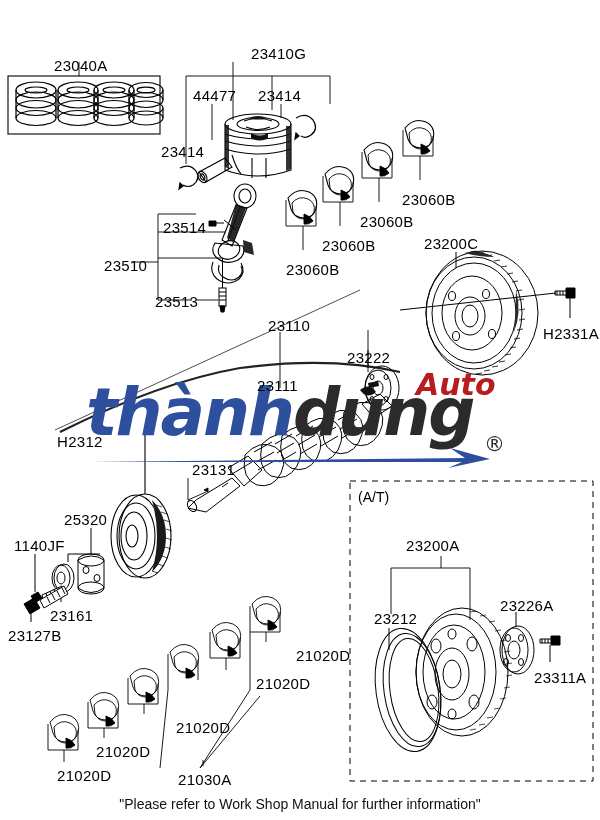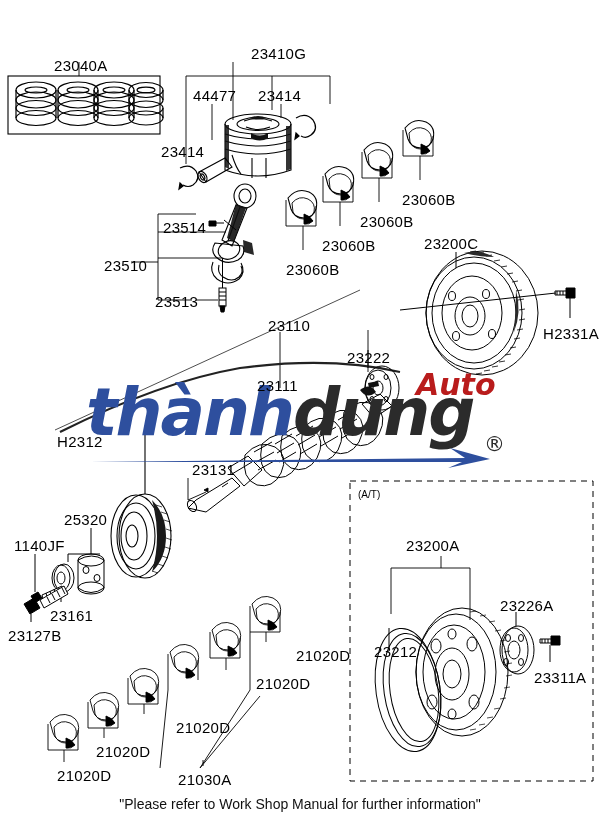--- a/index.html
+++ b/index.html
@@ -75,21 +75,21 @@
     color: #2b2b2b;
     font-family: "DejaVu Sans", sans-serif;
   }
   .wm-swoosh {
     position: absolute;
     left: 4px; top: 74px;
     width: 400px; height: 22px;
   }
   .at-tag {
     position: absolute;
-    font-size: 10px;
+    font-size: 14px;
     color: #000;
   }
 </style>
 </head>
 <body>
 
 <div id="diagram-root">
 
   <svg class="layer" viewBox="0 0 600 820">
     <g fill="none" stroke="#000" stroke-width="0.9" shape-rendering="geometricPrecision">
@@ -566,21 +566,21 @@
       <div class="lbl" style="left: 14px; top: 538px;">1140JF</div>
       <div class="lbl" style="left: 50px; top: 608px;">23161</div>
       <div class="lbl" style="left: 8px; top: 628px;">23127B</div>
       <div class="lbl" style="left: 57px; top: 768px;">21020D</div>
       <div class="lbl" style="left: 96px; top: 744px;">21020D</div>
       <div class="lbl" style="left: 176px; top: 720px;">21020D</div>
       <div class="lbl" style="left: 256px; top: 676px;">21020D</div>
       <div class="lbl" style="left: 296px; top: 648px;">21020D</div>
       <div class="lbl" style="left: 178px; top: 772px;">21030A</div>
       <div class="lbl" style="left: 406px; top: 538px;">23200A</div>
-      <div class="lbl" style="left: 374px; top: 644px;">23212</div>
+      <div class="lbl" style="left: 374px; top: 611px;">23212</div>
       <div class="lbl" style="left: 500px; top: 598px;">23226A</div>
       <div class="lbl" style="left: 534px; top: 670px;">23311A</div>
     </div>
 
   <div class="at-tag" style="left:358px; top:489px;">(A/T)</div>
 
   <div class="footer-note">"Please refer to Work Shop Manual for further information"</div>
 
 </div>
 

